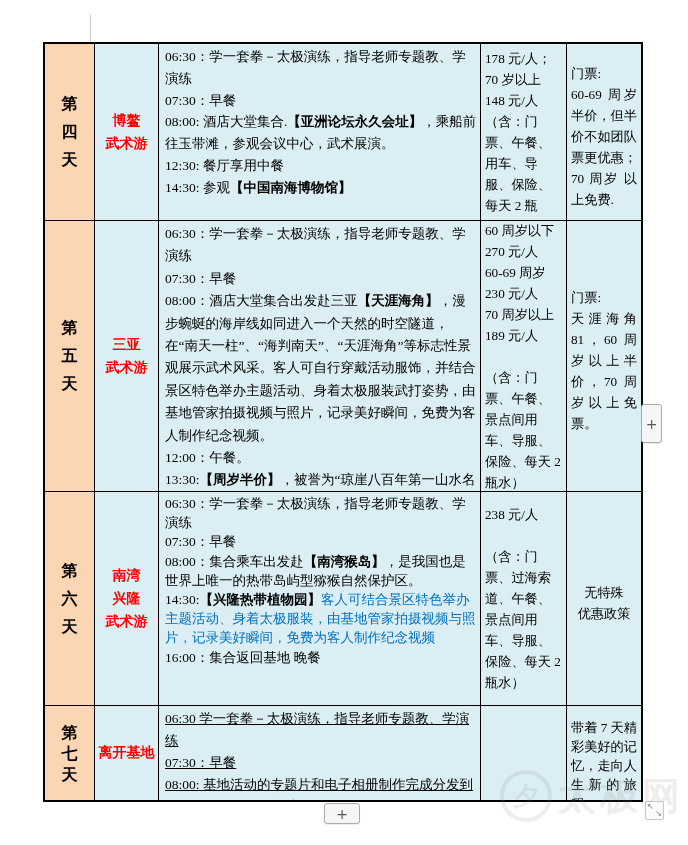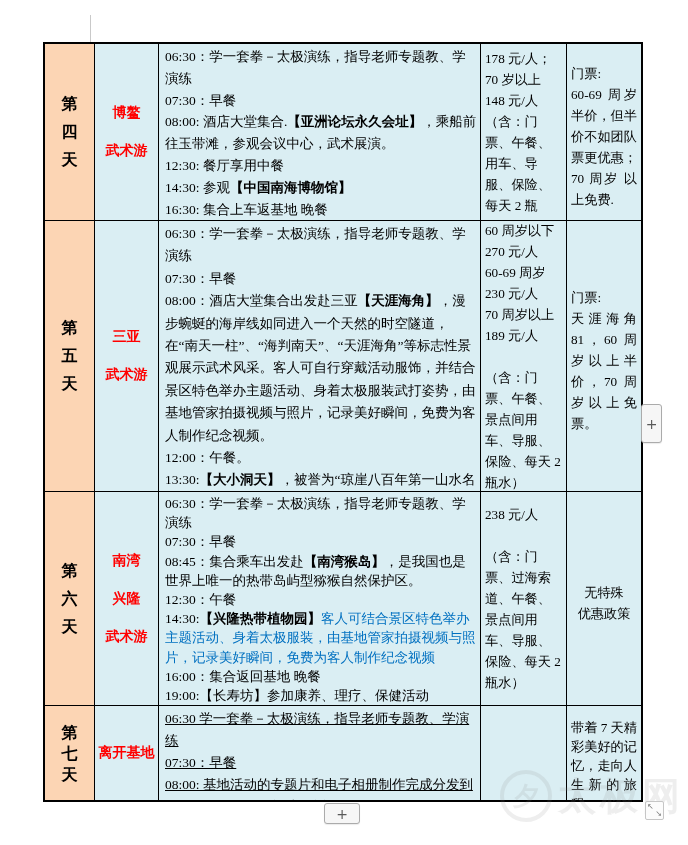--- a/index.html
+++ b/index.html
@@ -18,21 +18,21 @@
   .cell.col-5{border-right:none;margin-top:9px;}
   .cell.row-3{border-bottom:none;}
   .day-cell{
     background:var(--day-col-bg,#FCD5B4);display:flex;flex-direction:column;
     justify-content:center;align-items:center;gap:10px;
     font-weight:bold;font-size:16px;line-height:18px;
   }
   .row-3.day-cell{gap:4px;line-height:17px;}
   .theme-cell{
     background:var(--cell-bg,#DAEEF3);display:flex;flex-direction:column;
-    justify-content:center;align-items:center;gap:22px;
+    justify-content:center;align-items:center;gap:7px;
     color:var(--accent-red,#FF0000);font-weight:bold;font-size:14px;line-height:16px;text-align:center;
   }
   .sched-cell{background:var(--cell-bg,#DAEEF3);padding:2px 2px 0 6px;font-size:13.5px;}
   .row-0.sched-cell{line-height:21.8px;}
   .row-1.sched-cell{line-height:22.4px;}
   .row-2.sched-cell{line-height:19.2px;}
   .row-3.sched-cell{line-height:22px;text-decoration:underline;}
   .sline{margin:0;}
   .seg-n{font-weight:normal;}
   .seg-b{font-weight:bold;}
@@ -87,21 +87,20 @@
       <div class="cell theme-cell col-2 row-0">
         <div>博鳌</div>
         <div>武术游</div>
       </div>
       <div class="cell sched-cell col-3 row-0">
         <p class="sline"><span class="seg-n">06:30：学一套拳－太极演练，指导老师专题教、学演练</span></p>
         <p class="sline"><span class="seg-n">07:30：早餐</span></p>
         <p class="sline"><span class="seg-n">08:00: 酒店大堂集合.</span><span class="seg-b">【亚洲论坛永久会址】</span><span class="seg-n">，乘船前往玉带滩，参观会议中心，武术展演。</span></p>
         <p class="sline"><span class="seg-n">12:30: 餐厅享用中餐</span></p>
         <p class="sline"><span class="seg-n">14:30: 参观</span><span class="seg-b">【中国南海博物馆】</span></p>
-        <p class="sline"><span class="seg-n">16:30: 集合上车返基地 晚餐</span></p>
         <p class="sline"></p>
       </div>
       <div class="cell price-cell col-4 row-0">
         <div>69 周岁以下 178 元/人；70 岁以上
 148 元/人
 （含：门票、午餐、用车、导服、保险、每天 2 瓶水）</div>
       </div>
       <div class="cell ticket-cell col-5 row-0">
         <div>门票:
 60-69 周岁半价，但半价不如团队票更优惠；70 周岁 以上免费.</div>
@@ -113,21 +112,21 @@
       </div>
       <div class="cell theme-cell col-2 row-1">
         <div>三亚</div>
         <div>武术游</div>
       </div>
       <div class="cell sched-cell col-3 row-1">
         <p class="sline"><span class="seg-n">06:30：学一套拳－太极演练，指导老师专题教、学演练</span></p>
         <p class="sline"><span class="seg-n">07:30：早餐</span></p>
         <p class="sline"><span class="seg-n">08:00：酒店大堂集合出发赴三亚</span><span class="seg-b">【天涯海角】</span><span class="seg-n">，漫步蜿蜒的海岸线如同进入一个天然的时空隧道，在“南天一柱”、“海判南天”、“天涯海角”等标志性景观展示武术风采。客人可自行穿戴活动服饰，并结合景区特色举办主题活动、身着太极服装武打姿势，由基地管家拍摄视频与照片，记录美好瞬间，免费为客人制作纪念视频。</span></p>
         <p class="sline"><span class="seg-n">12:00：午餐。</span></p>
-        <p class="sline"><span class="seg-n">13:30:</span><span class="seg-b">【大小洞天】</span><span class="seg-n">，被誉为“琼崖八百年第一山水名胜”，是国家 5A 级旅游景区。</span></p>
+        <p class="sline"><span class="seg-n">13:30:</span><span class="seg-b">【周岁半价】</span><span class="seg-n">，被誉为“琼崖八百年第一山水名胜”，是国家 5A 级旅游景区。</span></p>
       </div>
       <div class="cell price-cell col-4 row-1">
         <div>60 周岁以下 270 元/人
 60-69 周岁 230 元/人
 70 周岁以上 189 元/人
 
 （含：门票、午餐、景点间用车、导服、保险、每天 2 瓶水）</div>
       </div>
       <div class="cell ticket-cell col-5 row-1">
         <div>门票:
@@ -139,25 +138,23 @@
         <div>天</div>
       </div>
       <div class="cell theme-cell col-2 row-2">
         <div>南湾</div>
         <div>兴隆</div>
         <div>武术游</div>
       </div>
       <div class="cell sched-cell col-3 row-2">
         <p class="sline"><span class="seg-n">06:30：学一套拳－太极演练，指导老师专题教、学演练</span></p>
         <p class="sline"><span class="seg-n">07:30：早餐</span></p>
-        <p class="sline"><span class="seg-n">08:45：集合乘车出发赴</span><span class="seg-b">【南湾猴岛】</span><span class="seg-n">，是我国也是世界上唯一的热带岛屿型猕猴自然保护区。</span></p>
-        <p class="sline"><span class="seg-n">12:30：午餐</span></p>
+        <p class="sline"><span class="seg-n">08:00：集合乘车出发赴</span><span class="seg-b">【南湾猴岛】</span><span class="seg-n">，是我国也是世界上唯一的热带岛屿型猕猴自然保护区。</span></p>
         <p class="sline"><span class="seg-n">14:30:</span><span class="seg-b">【兴隆热带植物园】</span><span class="seg-blue">客人可结合景区特色举办主题活动、身着太极服装，由基地管家拍摄视频与照片，记录美好瞬间，免费为客人制作纪念视频</span></p>
         <p class="sline"><span class="seg-n">16:00：集合返回基地 晚餐</span></p>
-        <p class="sline"><span class="seg-n">19:00:【长寿坊】参加康养、理疗、保健活动</span></p>
         <p class="sline"></p>
       </div>
       <div class="cell price-cell col-4 row-2">
         <div>238 元/人
 
 （含：门票、过海索道、午餐、景点间用车、导服、保险、每天 2 瓶水）</div>
       </div>
       <div class="cell ticket-cell col-5 row-2">
         <div>无特殊
 优惠政策</div>

